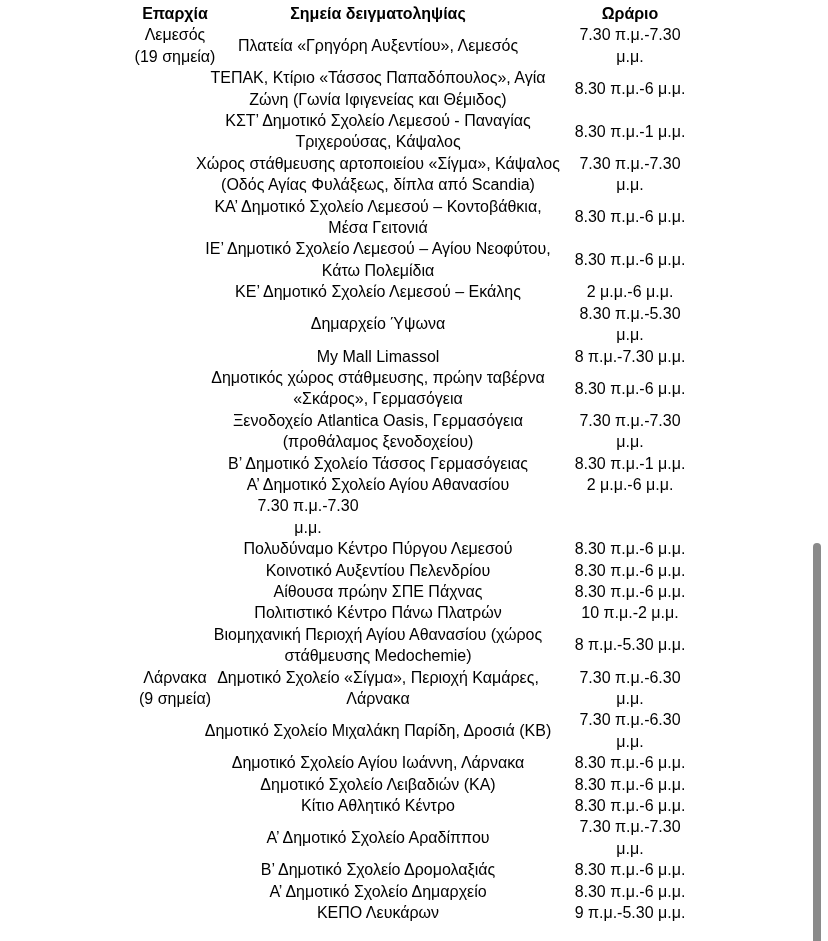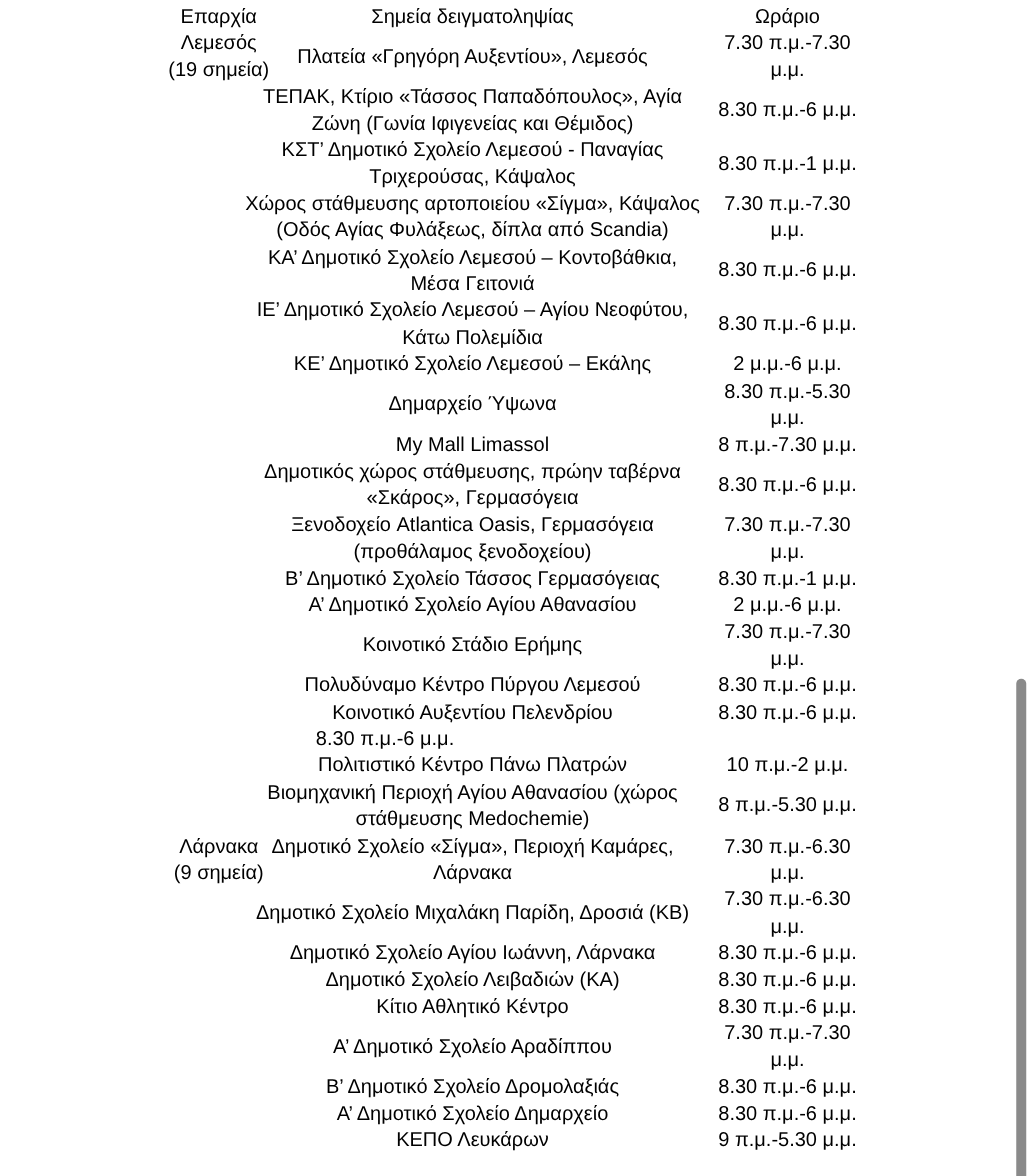--- a/index.html
+++ b/index.html
@@ -30,21 +30,21 @@
   .cell.location {
     width: 368px;
     margin-left: -46px;
     flex: none;
   }
   .cell.hours {
     width: 128px;
     margin-left: 4px;
     flex: none;
   }
-  .trow.header .cell { font-weight: normal; }
+  .trow.header .cell { font-weight: bold; }
   .scrollbar-thumb {
     position: absolute;
     left: 813px;
     top: 543px;
     width: 8px;
     height: 398px;
     background: #8a8a8a;
     border-radius: 4px 4px 0 0;
   }
 </style>
@@ -160,21 +160,20 @@
       <span class="pline"></span>
     </div>
     <div class="cell location">Α’ Δημοτικό Σχολείο Αγίου Αθανασίου</div>
     <div class="cell hours">2 μ.μ.-6 μ.μ.</div>
   </div>
       <div class="trow">
     <div class="cell province">
       <span class="pline"></span>
       <span class="pline"></span>
     </div>
-    <div class="cell location">Κοινοτικό Στάδιο Ερήμης</div>
     <div class="cell hours">7.30 π.μ.-7.30 μ.μ.</div>
   </div>
       <div class="trow">
     <div class="cell province">
       <span class="pline"></span>
       <span class="pline"></span>
     </div>
     <div class="cell location">Πολυδύναμο Κέντρο Πύργου Λεμεσού</div>
     <div class="cell hours">8.30 π.μ.-6 μ.μ.</div>
   </div>
@@ -184,20 +183,21 @@
       <span class="pline"></span>
     </div>
     <div class="cell location">Κοινοτικό Αυξεντίου Πελενδρίου</div>
     <div class="cell hours">8.30 π.μ.-6 μ.μ.</div>
   </div>
       <div class="trow">
     <div class="cell province">
       <span class="pline"></span>
       <span class="pline"></span>
     </div>
+    <div class="cell location">Αίθουσα πρώην ΣΠΕ Πάχνας</div>
     <div class="cell hours">8.30 π.μ.-6 μ.μ.</div>
   </div>
       <div class="trow">
     <div class="cell province">
       <span class="pline"></span>
       <span class="pline"></span>
     </div>
     <div class="cell location">Πολιτιστικό Κέντρο Πάνω Πλατρών</div>
     <div class="cell hours">10 π.μ.-2 μ.μ.</div>
   </div>

